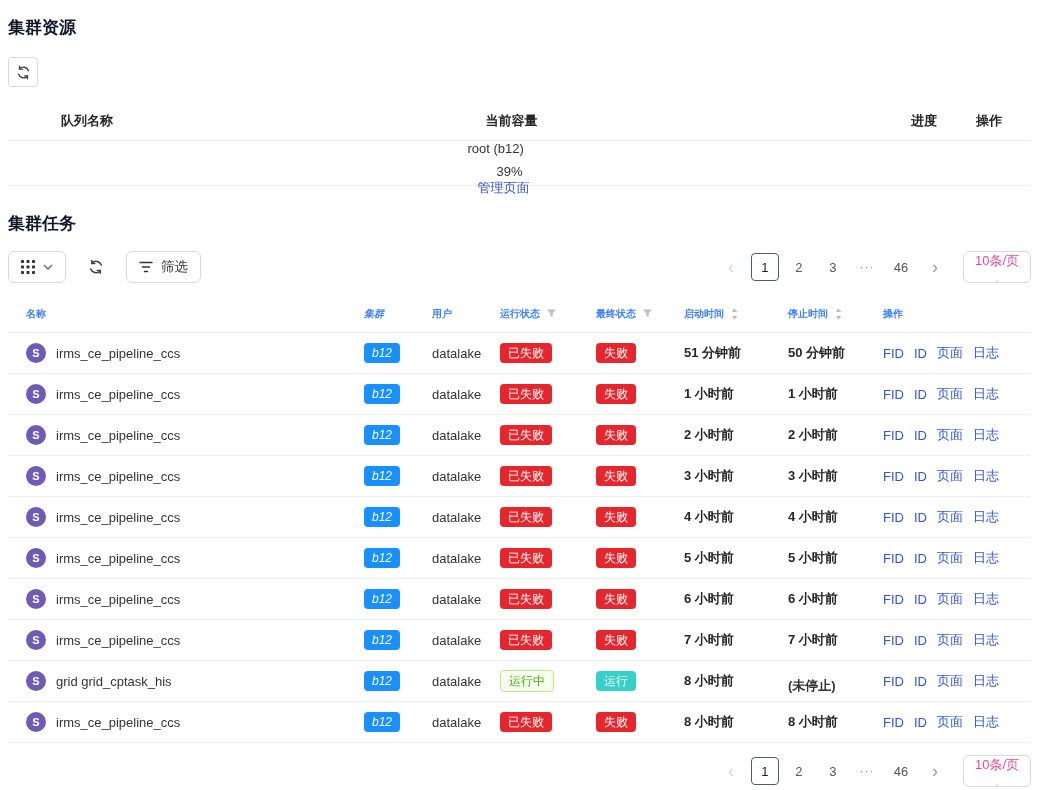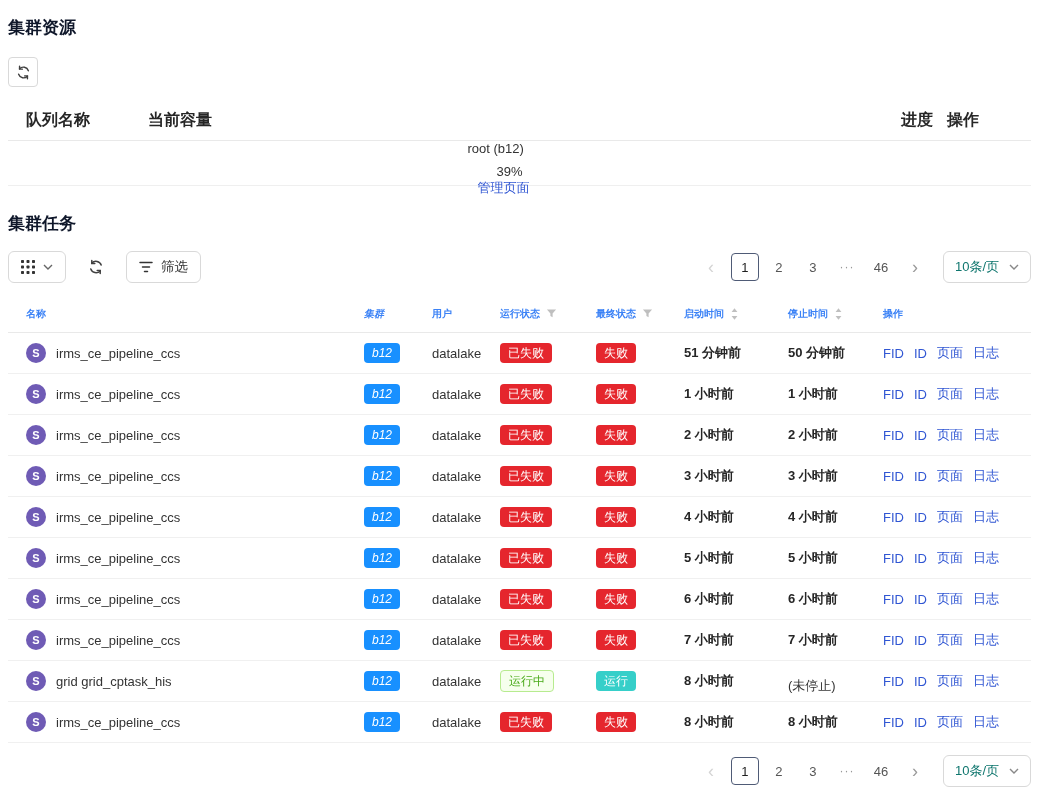--- a/index.html
+++ b/index.html
@@ -16,21 +16,21 @@
   
   .icon-btn {
     width: 30px; height: 30px; border: 1px solid #d9d9d9; border-radius: 4px;
     background: #fff; display: inline-flex; align-items: center; justify-content: center;
     cursor: pointer; margin-top: 18px;
   }
 
   
   .res-table { margin-top: 14px; }
   .res-head, .res-row { display: flex; align-items: center; }
-  .res-head { height: 40px; border-bottom: 1px solid #e9e9e9; font-size: 16px; font-weight: 600; color: #262626; }
+  .res-head { height: 40px; border-bottom: 1px solid #e9e9e9; font-size: 13px; font-weight: 600; color: #262626; text-align: center; }
   .res-row  { height: 45px; border-bottom: 1px solid #efefef; font-size: 13px; color: #333; flex-direction: column; }
   .rc-queue { width: 140px; padding-left: 18px; }
   .rc-cap   { flex: 1; padding-right: 26px; }
   .rc-prog  { width: 46px; }
   .rc-act   { width: 84px; }
   .progress-track { width: 100%; height: 8px; border-radius: 100px; background: #ececec; overflow: hidden; }
   .progress-fill  { height: 100%; border-radius: 100px; background: var(--progress_blue); }
   .lnk { color: var(--link); text-decoration: none; cursor: pointer; font-size: 13px; }
 
   
@@ -56,21 +56,21 @@
     display: inline-flex; align-items: center; justify-content: center;
     font-size: 13px; color: #555; border-radius: 4px; cursor: pointer; background: #fff;
   }
   .pg-num.active { border: 1px solid #4f5b76; color: #1f1f1f; }
   .pg-arrow { color: #9a9a9a; font-size: 18px; line-height: 1; }
   .pg-arrow.disabled { color: #d4d4d4; }
   .pg-ellipsis { color: #999; font-size: 12px; letter-spacing: 1px; }
   .page-size {
     height: 32px; border: 1px solid #d9d9d9; border-radius: 6px;
     display: inline-flex; align-items: center; gap: 10px; padding: 0 11px;
-    font-size: 13px; color: #0f766e; margin-left: 14px; cursor: pointer; background: #fff;
+    font-size: 13px; color: #ec4899; margin-left: 14px; cursor: pointer; background: #fff; flex-direction: column;
   }
 
   
   .ttable { margin-top: 12px; }
   .thead, .trow { display: flex; align-items: center; }
   .thead { height: 38px; border-bottom: 1px solid #e9e9e9; font-size: 10px; font-weight: 600; color: #3b82f6; }
   .trow  { height: 41px; border-bottom: 1px solid #f0f0f0; font-size: 13px; color: #333; }
   .c { display: flex; align-items: center; }
   .c.name    { flex: 1; padding-left: 18px; gap: 10px; min-width: 0; }
   .c.cluster { width: 68px; font-style: italic; }
@@ -92,21 +92,21 @@
   .tag {
     display: inline-block; padding: 3px 8px; border-radius: 4px;
     font-size: 12px; line-height: 1.2; color: #fff; white-space: nowrap;
   }
   .tag-blue  { background: var(--primary_blue); }
   .tag-red   { background: var(--badge_red); }
   .tag-cyan  { background: var(--badge_cyan); }
   .tag-green { background: #f6ffed; color: #49aa19; border: 1px solid #b7eb8f; }
 
   .time { font-weight: 700; color: #262626; }
-  .time.plain { font-weight: 400; color: #333; margin-top: 10px; }
+  .time.plain { font-weight: 700; color: #333; margin-top: 10px; }
 
   .footer-bar { display: flex; align-items: center; justify-content: flex-end; margin-top: 12px; padding-bottom: 10px; }
 </style>
 </head>
 <body>
 
 <div class="page">
 
   <section>
     <h2 class="sec-title">集群资源</h2>

